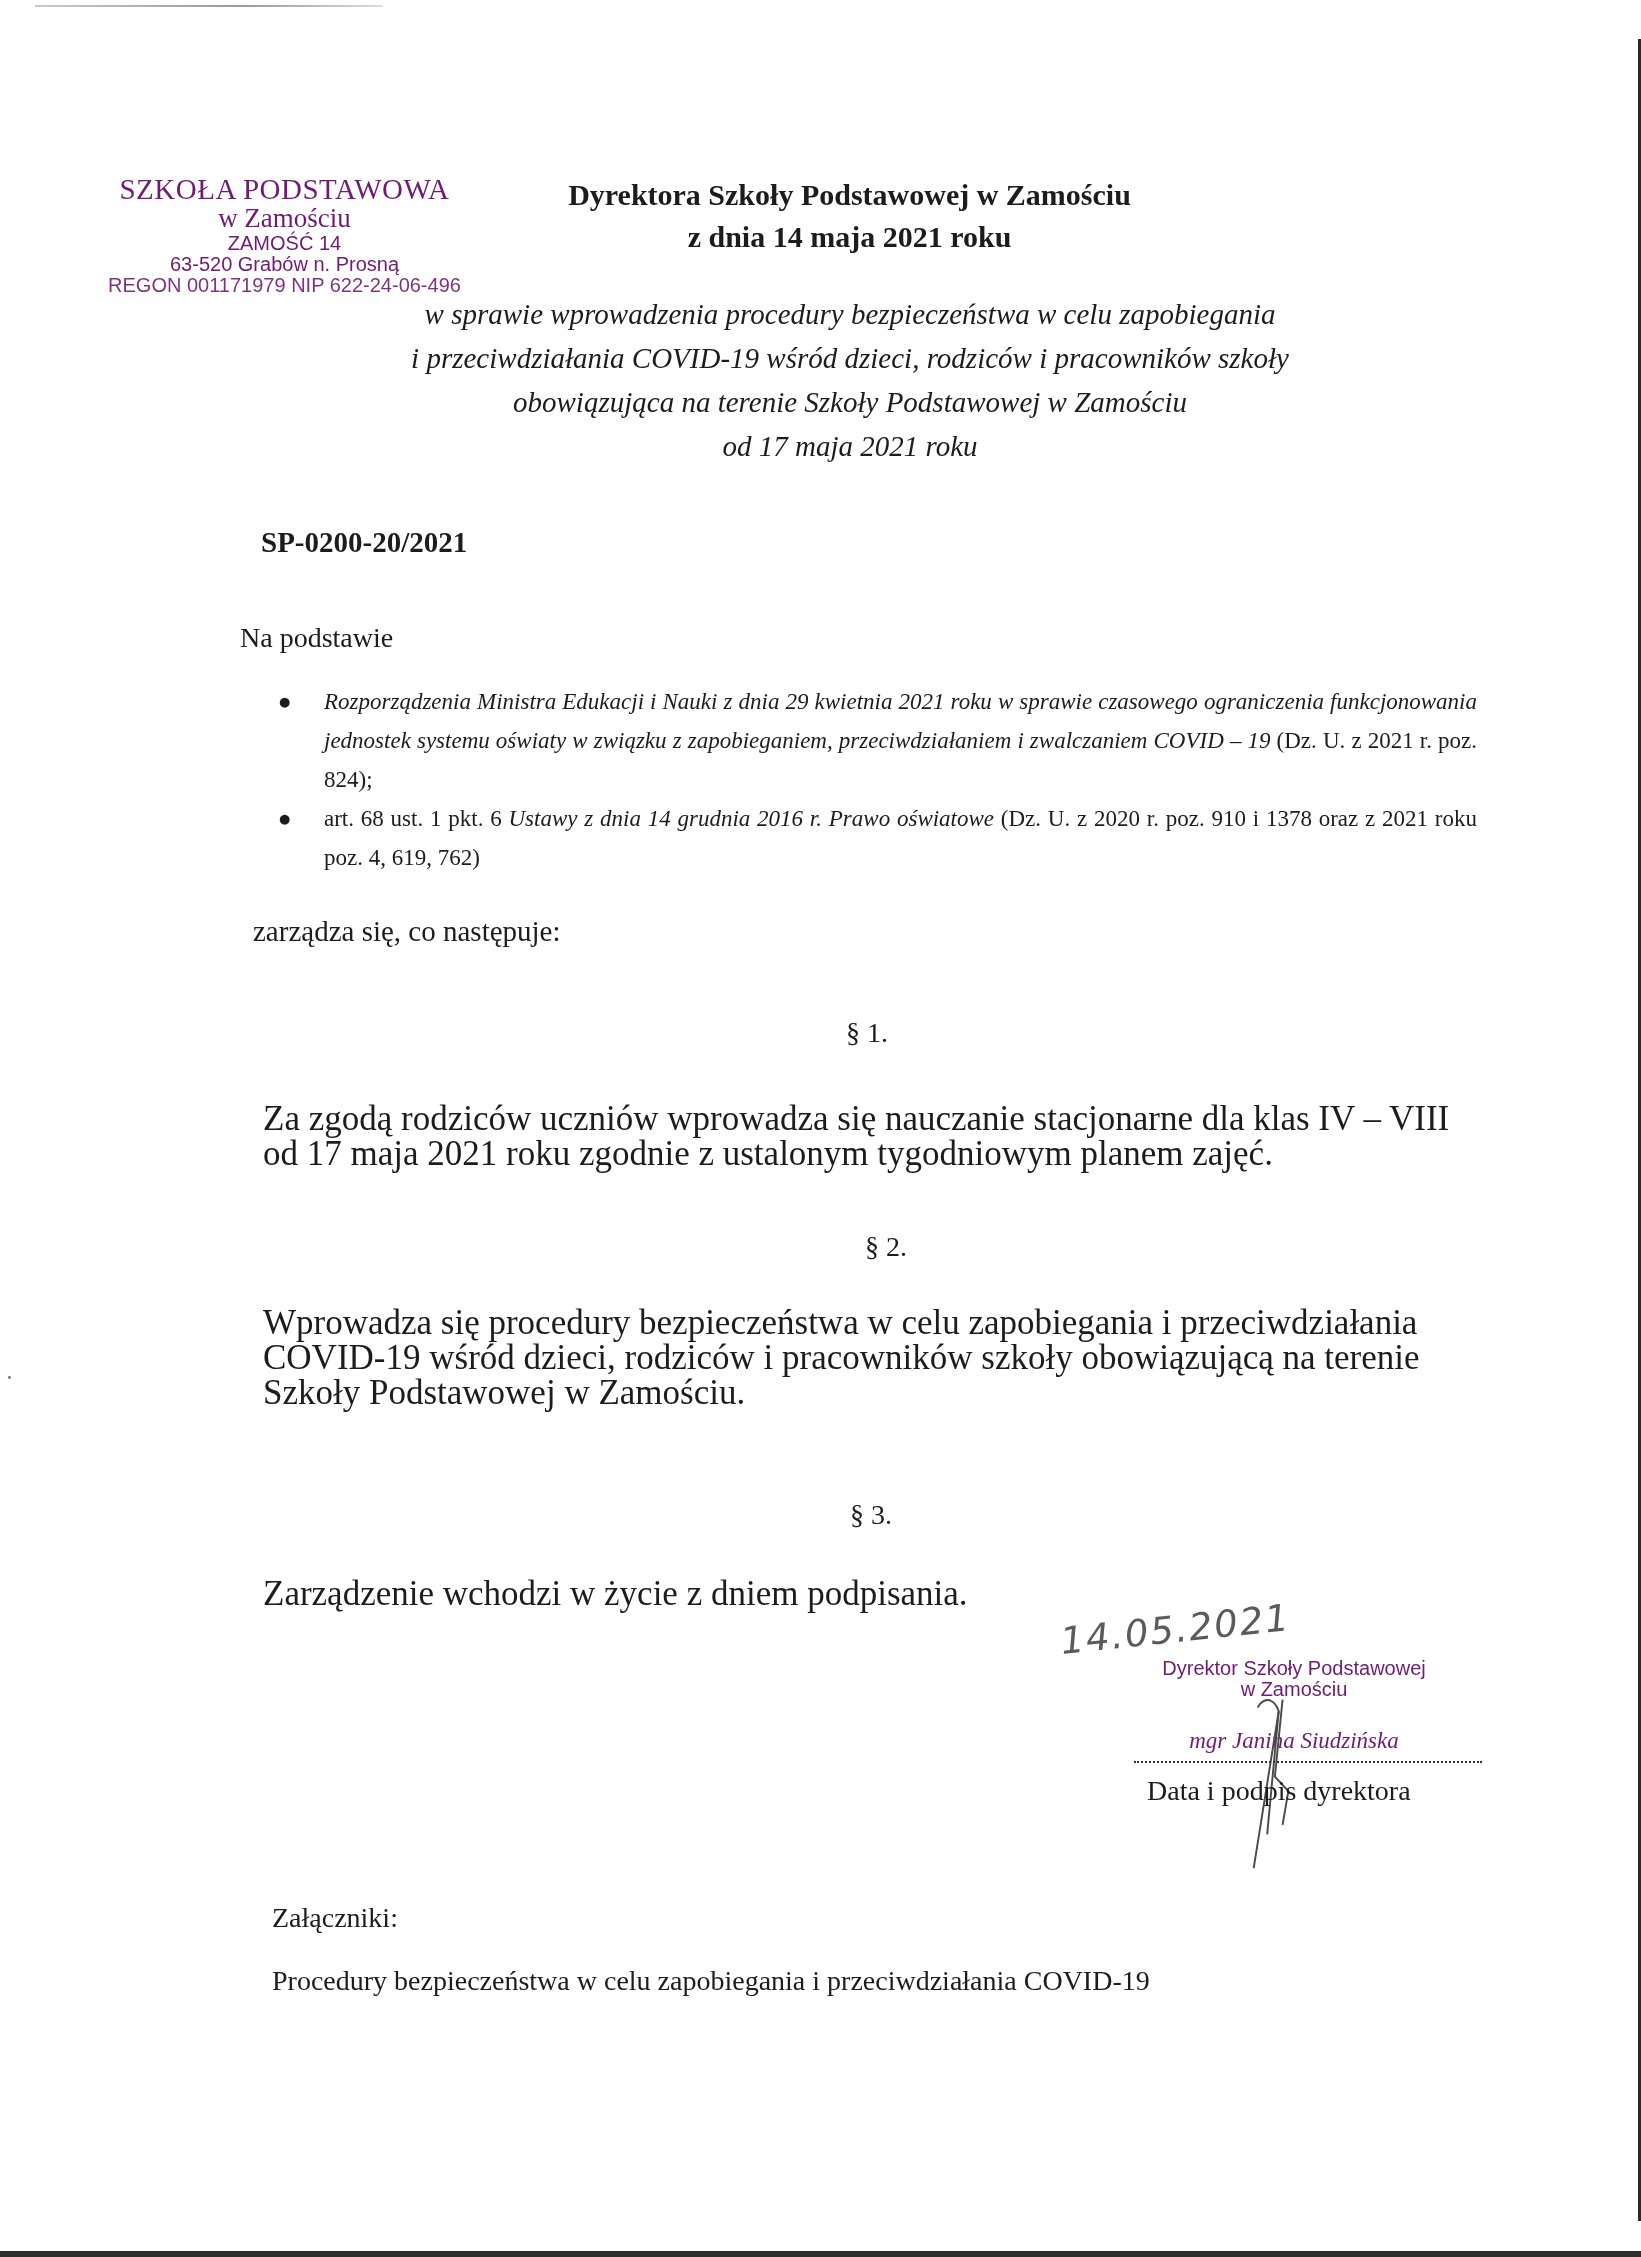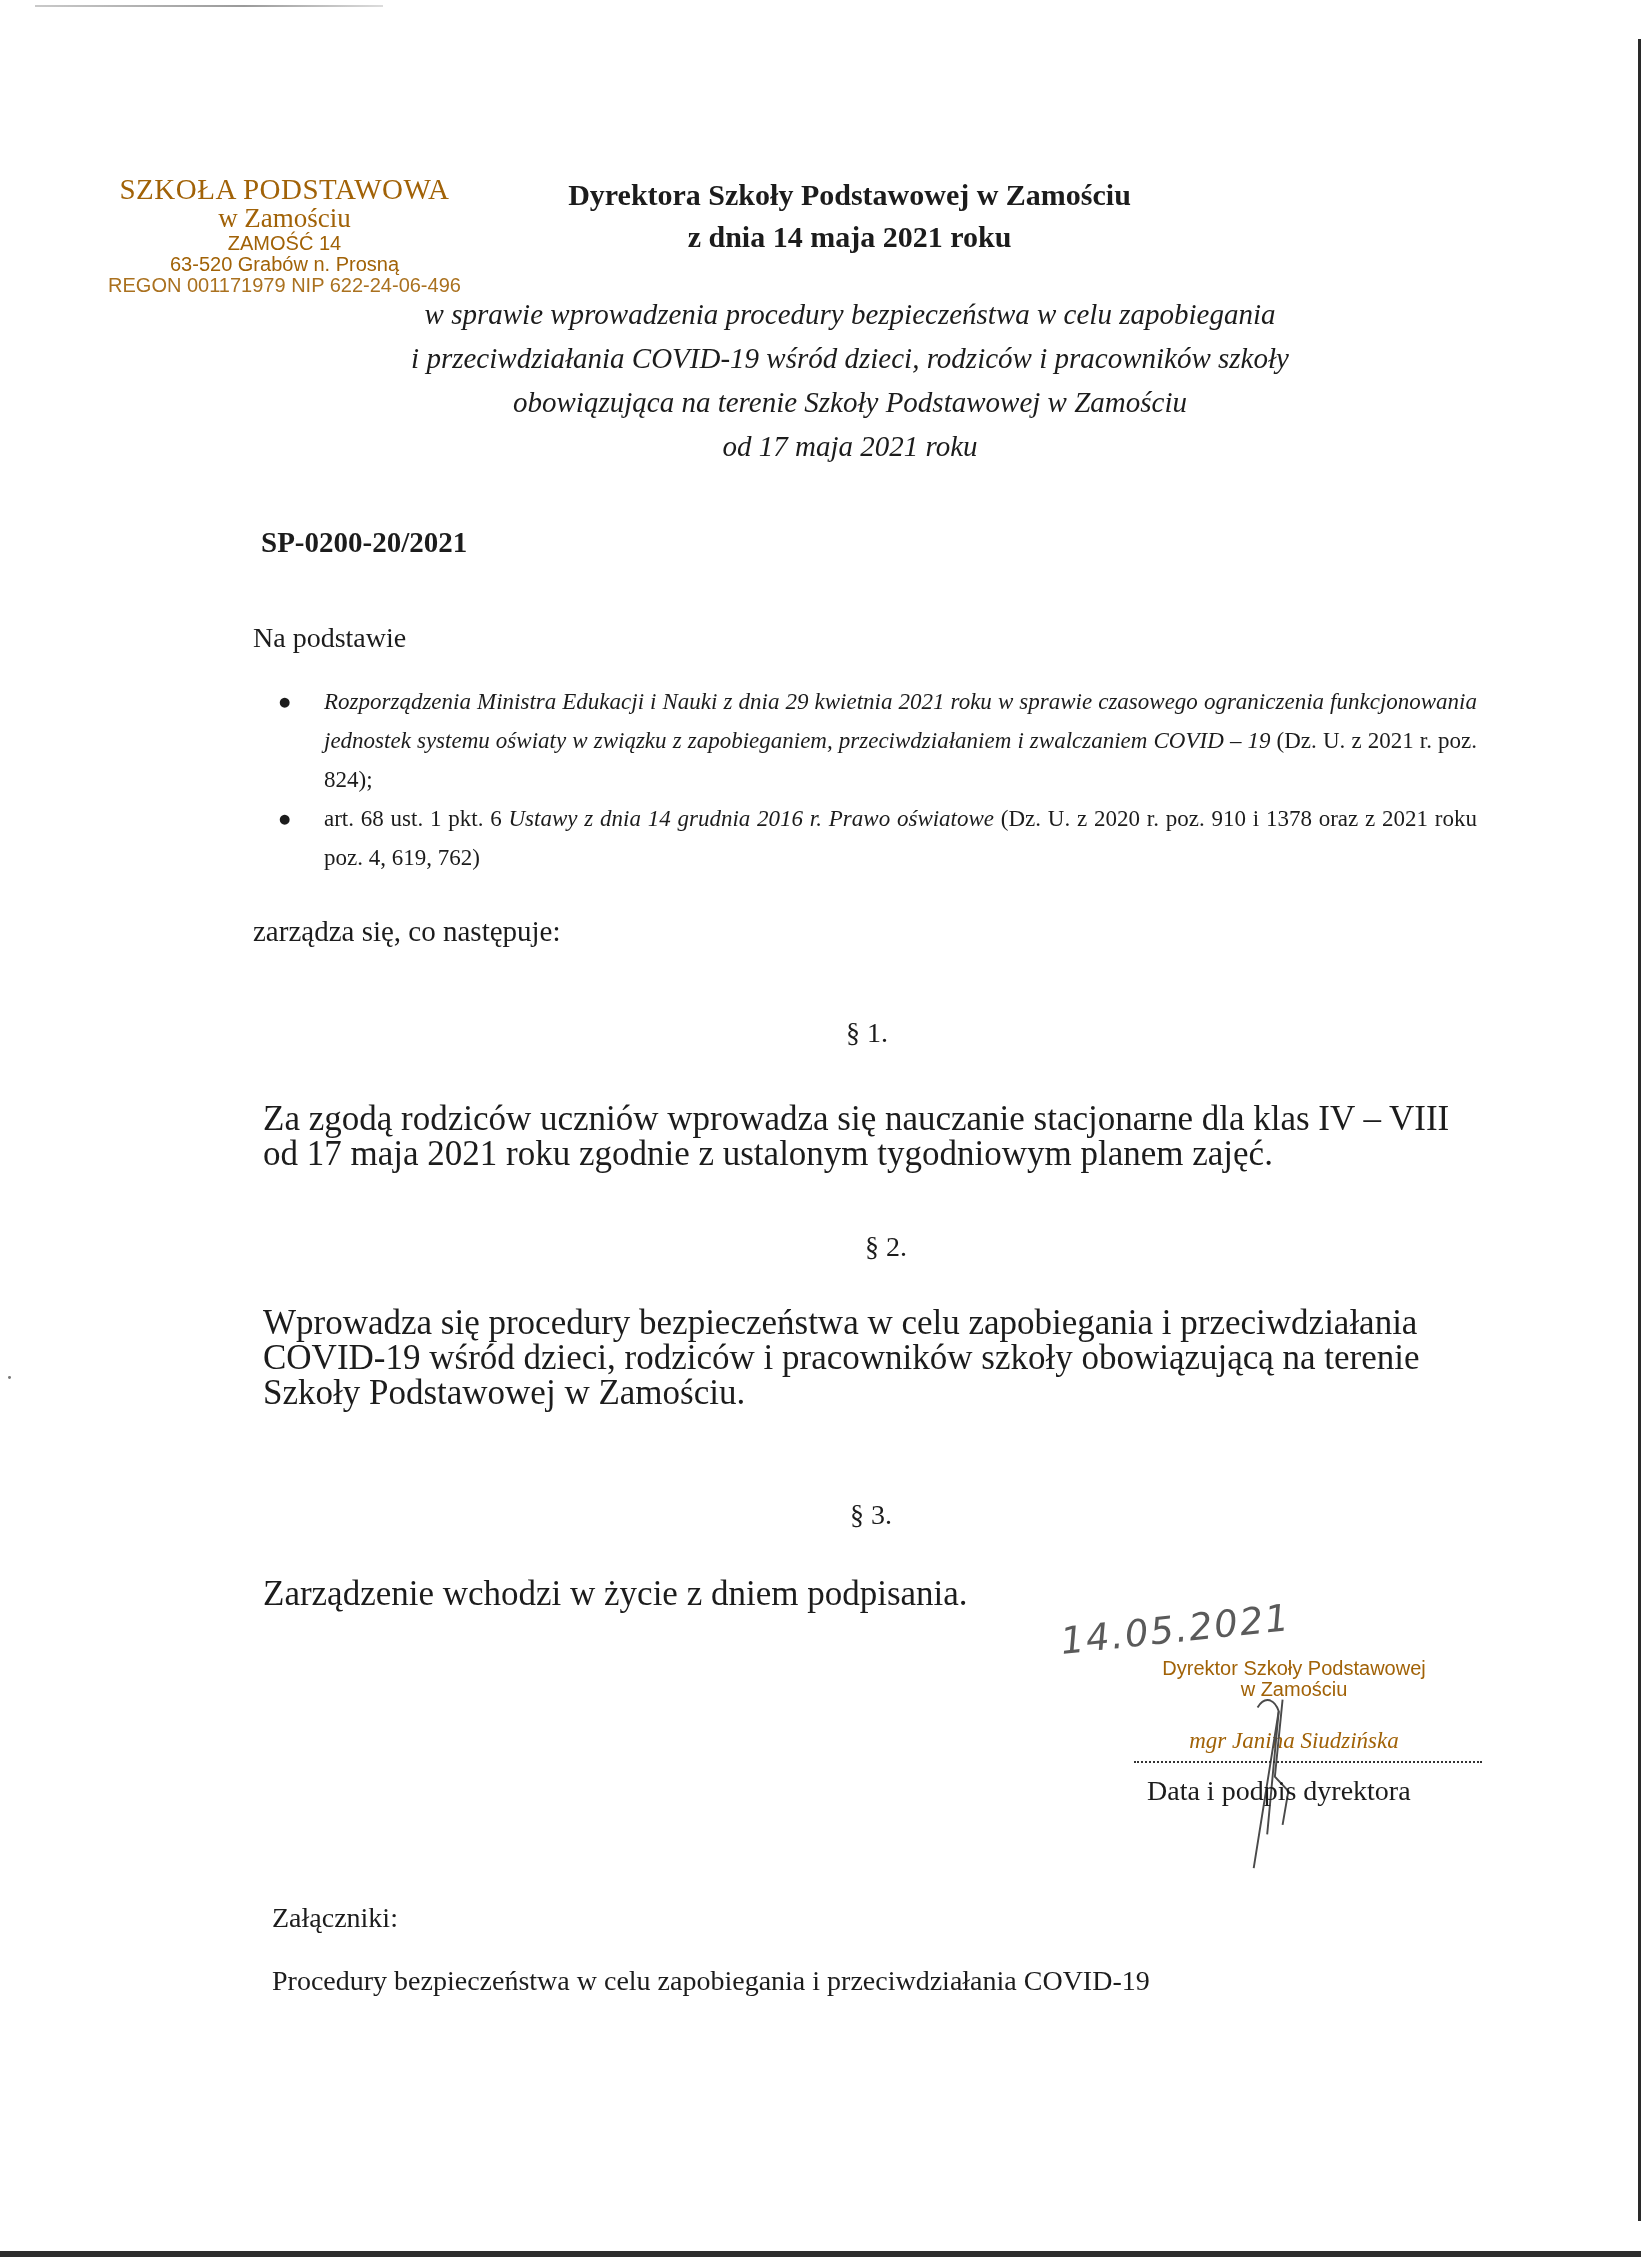--- a/index.html
+++ b/index.html
@@ -14,34 +14,34 @@
     left: 35px; top: 4.8px; width: 348px; height: 1.9px;
     background: linear-gradient(to right, #c9c9c9, #9a9a9a 60%, #dcdcdc);
   }
   .scan-right-edge {
     right: 0; top: 39px; width: 2.9px; height: 2182px; background: #2a2a2a;
   }
   .scan-bottom-edge {
     left: 0; bottom: 0; width: 1641px; height: 5.8px; background: #2e2e2e;
   }
   .stamp {
-    color: #a16207; text-align: center; line-height: 1.05;
+    color: #701a75; text-align: center; line-height: 1.05;
   }
   .stamp-school { left: 106px; top: 174px; width: 357px; }
   .stamp-school .l1 { font-family: "Liberation Serif", serif; font-size: 29px; letter-spacing: 0.5px; }
   .stamp-school .l2 { font-family: "Liberation Serif", serif; font-size: 27px; }
   .stamp-school .l3, .stamp-school .l4, .stamp-school .l5 { font-family: "Liberation Sans", sans-serif; font-size: 20px; }
   .stamp-school .l5 { opacity: 0.9; }
 
   .title-block { left: 386px; top: 174px; width: 927px; text-align: center; }
   .title-block .t { font-weight: bold; font-size: 30px; line-height: 42px; }
   .subject { left: 319px; top: 292px; width: 1062px; text-align: center; font-style: italic; font-size: 29px; line-height: 44px; }
 
   .ref-no { left: 261px; top: 512px; font-weight: bold; font-size: 29px; margin-top: 14px; }
-  .basis-label { left: 253px; top: 622px; font-size: 28px; }
+  .basis-label { left: 240px; top: 622px; font-size: 28px; }
 
   .basis-list { left: 270px; top: 682px; width: 1207px; margin: 0; padding: 0; list-style: none; }
   .basis-list li { position: relative; padding-left: 54px; font-size: 23px; line-height: 39px; text-align: justify; }
   .basis-list li .bullet { position: absolute; left: 7.7px; top: 0; font-size: 23px; }
   .basis-list li i { font-style: italic; }
 
   .decree-intro { left: 253px; top: 915px; font-size: 29px; }
 
   .para-mark { width: 116px; text-align: center; font-size: 28px; }
   .pm1 { left: 809px; top: 1017px; }

